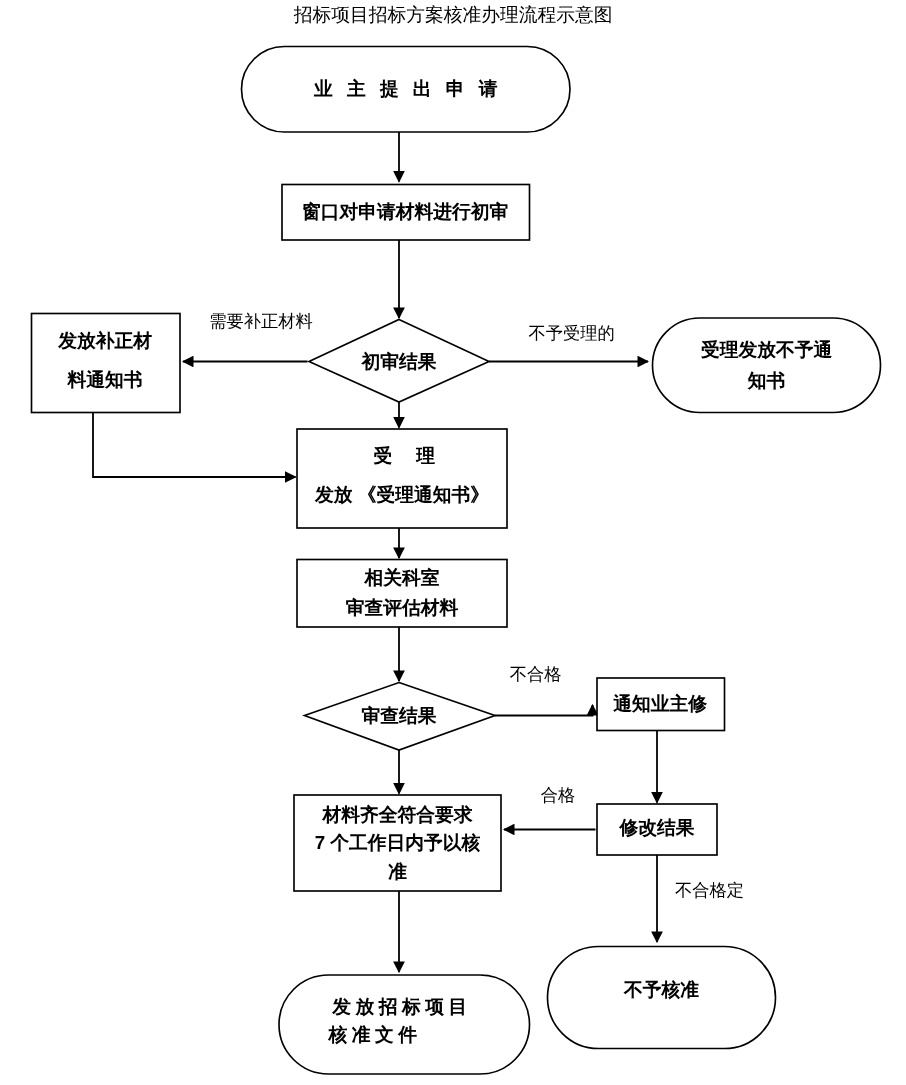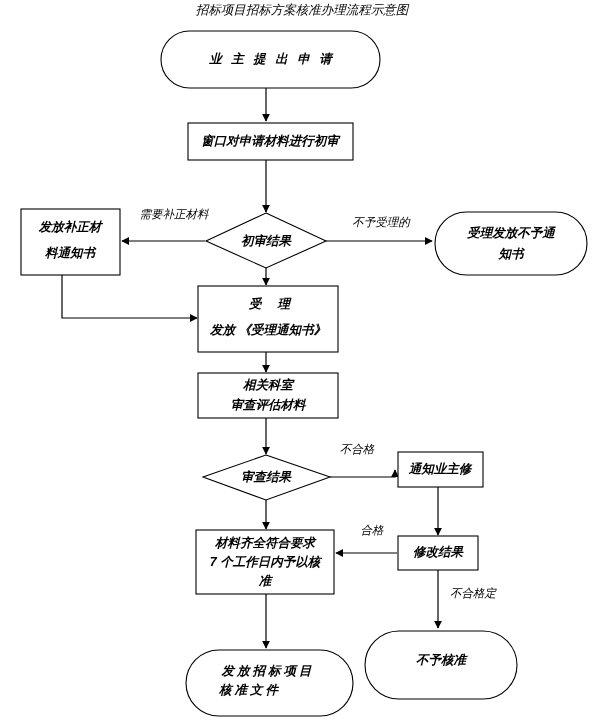--- a/index.html
+++ b/index.html
@@ -12,21 +12,20 @@
     height: 723px;
     font-family: "Liberation Sans", "DejaVu Sans", sans-serif;
     position: relative;
     overflow: hidden;
   }
   #flow-root {
     position: absolute;
     inset: 0;
     width: 604px;
     height: 636px;
-    font-style: italic;
   }
   svg {
     display: block;
   }
   .shape {
     fill: #ffffff;
     stroke: #000000;
     stroke-width: 1.1;
   }
   .conn {

